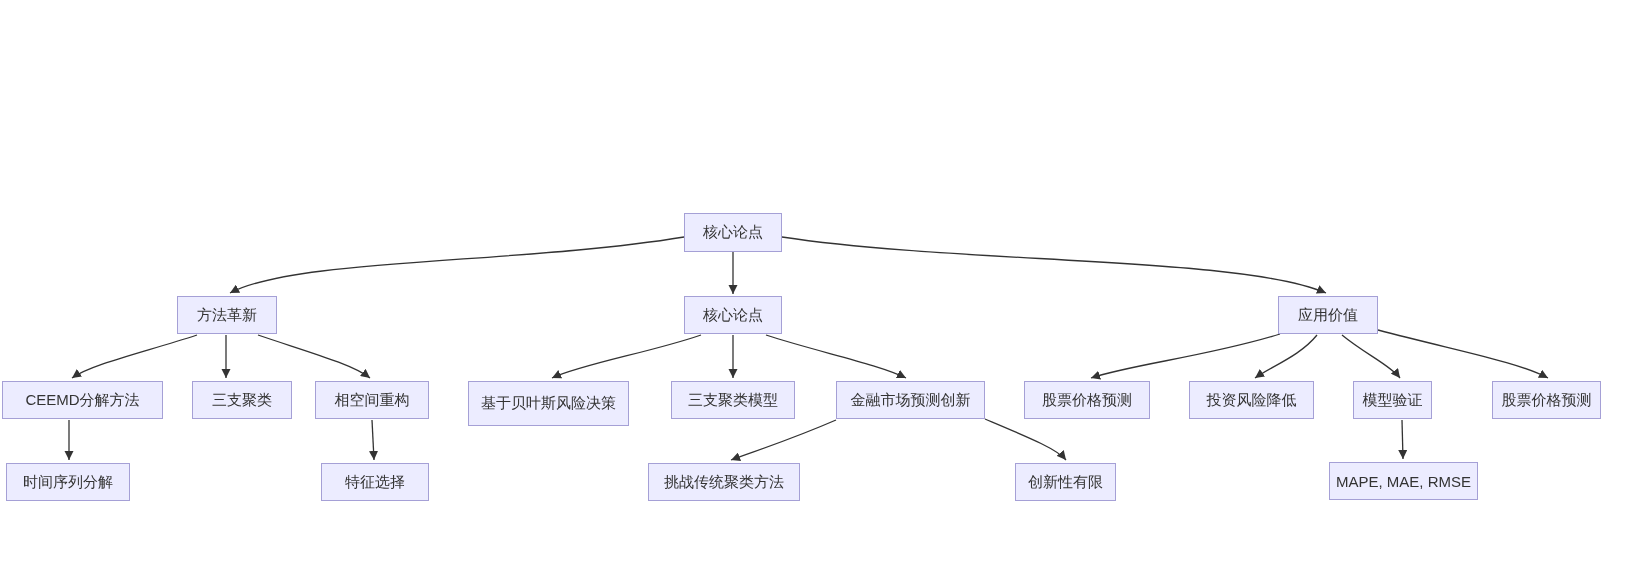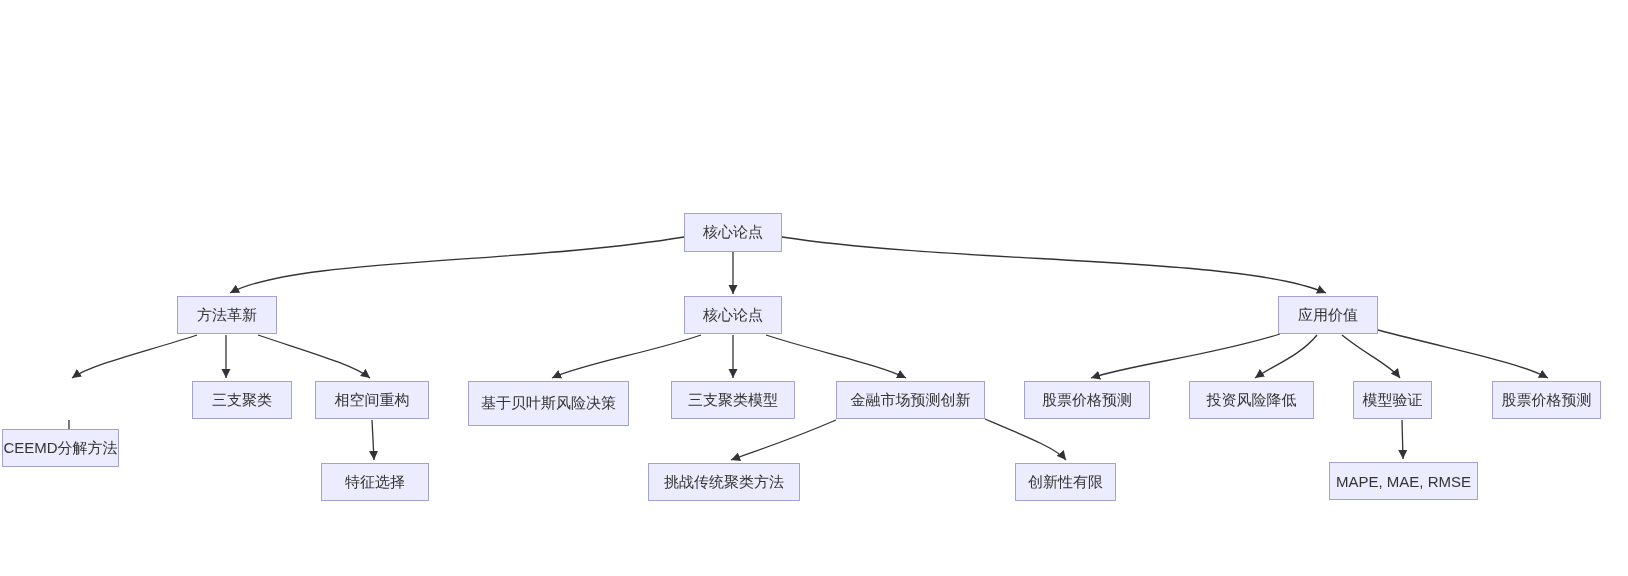--- a/index.html
+++ b/index.html
@@ -84,29 +84,30 @@
     <path class="edge" d="M985,419 C1030,438 1057,449 1066,460" marker-end="url(#arrow)"></path>
     <path class="edge" d="M1402,420 L1403,459" marker-end="url(#arrow)"></path>
   </svg>
 
   <div class="node" style="left:684px; top:213px; width:98px; height:39px;">核心论点</div>
 
   <div class="node" style="left:177px; top:296px; width:100px; height:38px;">方法革新</div>
   <div class="node" style="left:684px; top:296px; width:98px; height:38px;">核心论点</div>
   <div class="node" style="left:1278px; top:296px; width:100px; height:38px;">应用价值</div>
 
-  <div class="node" style="left:2px; top:381px; width:117px; height:38px;margin-top:48px;">CEEMD分解方法</div>
+  <div class="node" style="left:2px; top:381px; width:161px; height:38px;">CEEMD分解方法</div>
   <div class="node" style="left:192px; top:381px; width:100px; height:38px;">三支聚类</div>
   <div class="node" style="left:315px; top:381px; width:114px; height:38px;">相空间重构</div>
   <div class="node" style="left:468px; top:381px; width:161px; height:45px;">基于贝叶斯风险决策</div>
   <div class="node" style="left:671px; top:381px; width:124px; height:38px;">三支聚类模型</div>
   <div class="node" style="left:836px; top:381px; width:149px; height:38px;">金融市场预测创新</div>
   <div class="node" style="left:1024px; top:381px; width:126px; height:38px;">股票价格预测</div>
   <div class="node" style="left:1189px; top:381px; width:125px; height:38px;">投资风险降低</div>
   <div class="node" style="left:1353px; top:381px; width:79px; height:38px;">模型验证</div>
   <div class="node" style="left:1492px; top:381px; width:109px; height:38px;">股票价格预测</div>
 
+  <div class="node" style="left:6px; top:463px; width:124px; height:38px;">时间序列分解</div>
   <div class="node" style="left:321px; top:463px; width:108px; height:38px;">特征选择</div>
   <div class="node" style="left:648px; top:463px; width:152px; height:38px;">挑战传统聚类方法</div>
   <div class="node" style="left:1015px; top:463px; width:101px; height:38px;">创新性有限</div>
   <div class="node" style="left:1329px; top:462px; width:149px; height:38px;">MAPE, MAE, RMSE</div>
 
 </div>
 
 </body></html>

